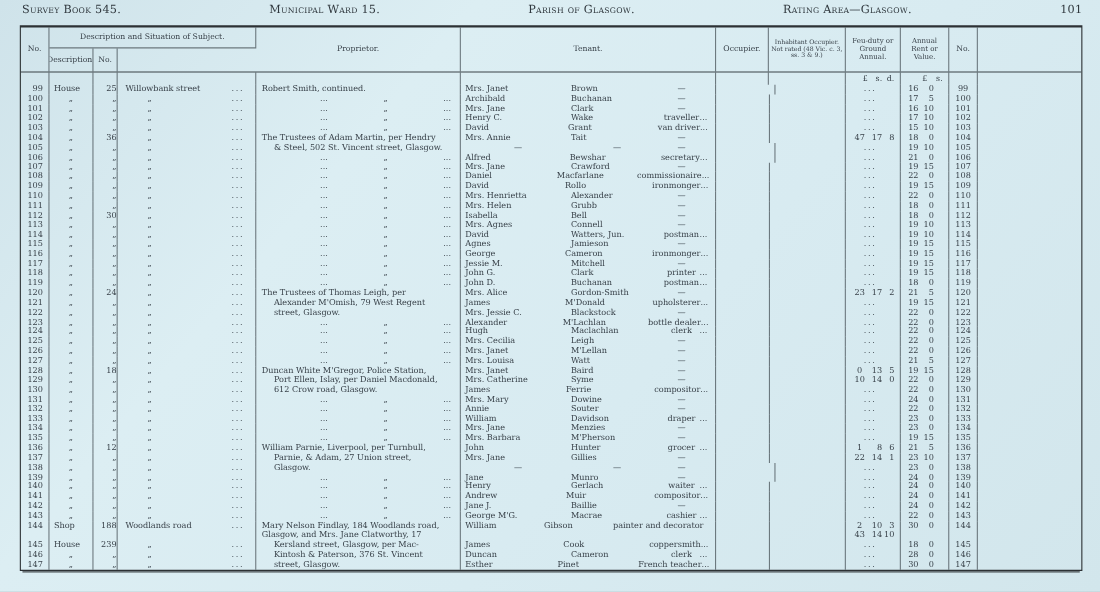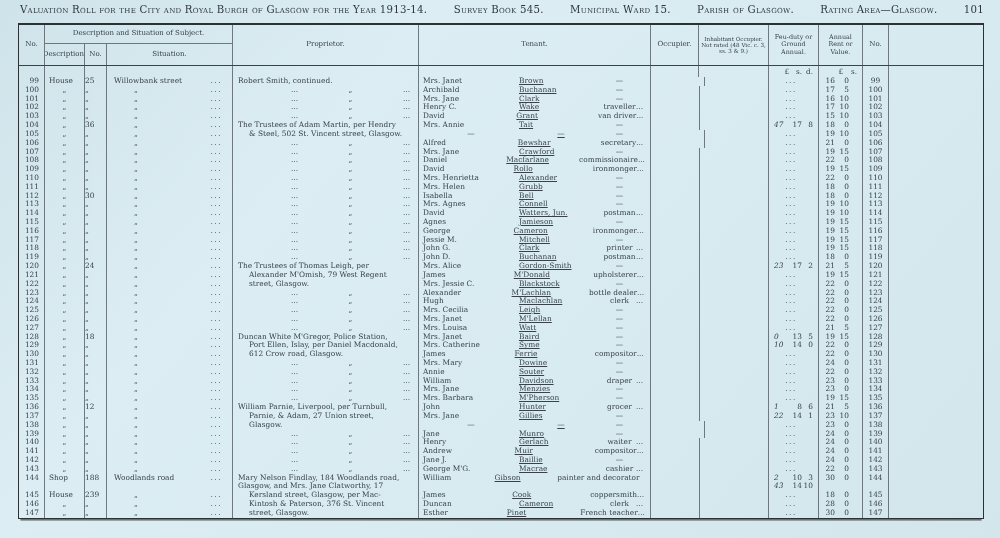--- a/index.html
+++ b/index.html
@@ -25,61 +25,59 @@
   .cur{height:11px;line-height:11px;font-size:7.2px;}
   .cur .c{height:11px;}
   .curflex{display:flex;justify-content:flex-end;padding-right:5px;}
   .cu1{width:15px;text-align:right}.cu2{width:13px;text-align:right}.cu3{width:11px;text-align:right}
   .cu4{width:16px;text-align:right}.cu5{width:14px;text-align:right}
   
   .row{height:8.82px;line-height:8.72px;font-size:7.4px;}
   .row.h2{height:17.64px;}
   .rn{text-align:right;padding-right:5px;}
   .dc{padding-left:4px;}.dc.ctr{text-align:center;padding-left:0;}
-  .sn{text-align:left;}
+  .sn{text-align:right;}
   .sit{display:flex;justify-content:space-between;padding:0 10px 0 7px;}
   .sl.dit{margin-left:20px;}
   .sd,.fdots{letter-spacing:1.5px;}
   .pc{padding-left:5px;}
   .pc.pi{padding-left:16px;}
   .pc.pd{display:flex;justify-content:space-between;padding:0 8px 0 58px;}
   .tn{display:flex;padding-left:4px;}
-  .tf{width:96px;}.tl{width:84px;text-decoration:underline;}.to{flex:1;text-align:center;}.tdot{width:14px;}
+  .tf{width:96px;}.tl{width:84px;}.to{flex:1;text-align:center;}.tdot{width:14px;}
   .tf.ctr,.tl.ctr{text-align:center;}
   .oc{padding-left:5px;margin-left:48px;}.oc.ctr{text-align:center;padding-left:0;}
   .fc{display:flex;flex-direction:column;}
   .fl{display:flex;justify-content:flex-end;padding-right:5px;height:8.82px;}
-  .fp{width:15px;text-align:left;font-style:italic;}.fs{width:13px;text-align:right;}.fd{width:11px;text-align:right;}
+  .fp{width:15px;text-align:center;}.fs{width:13px;text-align:right;}.fd{width:11px;text-align:right;}
   .fdots{flex:1;text-align:center;}
   .rc{display:flex;padding-right:5px;}
   .rp{width:16px;text-align:right;}.rs2{width:14px;text-align:right;}
   .n2{text-align:center;}
 </style>
 </head>
 <body>
 
 <div class="page">
 
   <div class="title">
-    <span>Valuation Roll for the City and Royal Burgh of Glasgow for the Year 1913-14.</span>
     <span>Survey Book 545.</span>
     <span>Municipal Ward 15.</span>
     <span>Parish of Glasgow.</span>
     <span>Rating Area—Glasgow.</span>
     <span>101</span>
   </div>
 
   <div class="tbl">
 
     <div class="grid hdr">
       <div class="hc" style="grid-column:1;grid-row:1/3">No.</div>
       <div class="hc grp" style="grid-column:2/5;grid-row:1">Description and Situation of Subject.</div>
       <div class="hc" style="grid-column:2;grid-row:2">Description.</div>
       <div class="hc" style="grid-column:3;grid-row:2">No.</div>
-      <div class="hc" style="grid-column:4;grid-row:2">Situation.</div>
       <div class="hc" style="grid-column:6;grid-row:1/3">Tenant.</div>
       <div class="hc" style="grid-column:5;grid-row:1/3">Proprietor.</div>
       <div class="hc" style="grid-column:7;grid-row:1/3">Occupier.</div>
       <div class="hc inh" style="grid-column:8;grid-row:1/3">Inhabitant Occupier. Not rated (48 Vic. c. 3, ss. 3 &amp; 9.)</div>
       <div class="hc sm" style="grid-column:9;grid-row:1/3">Feu-duty or Ground Annual.</div>
       <div class="hc sm" style="grid-column:10;grid-row:1/3">Annual Rent or Value.</div>
       <div class="hc" style="grid-column:11;grid-row:1/3">No.</div>
     </div>
 
     <div class="grid cur">

